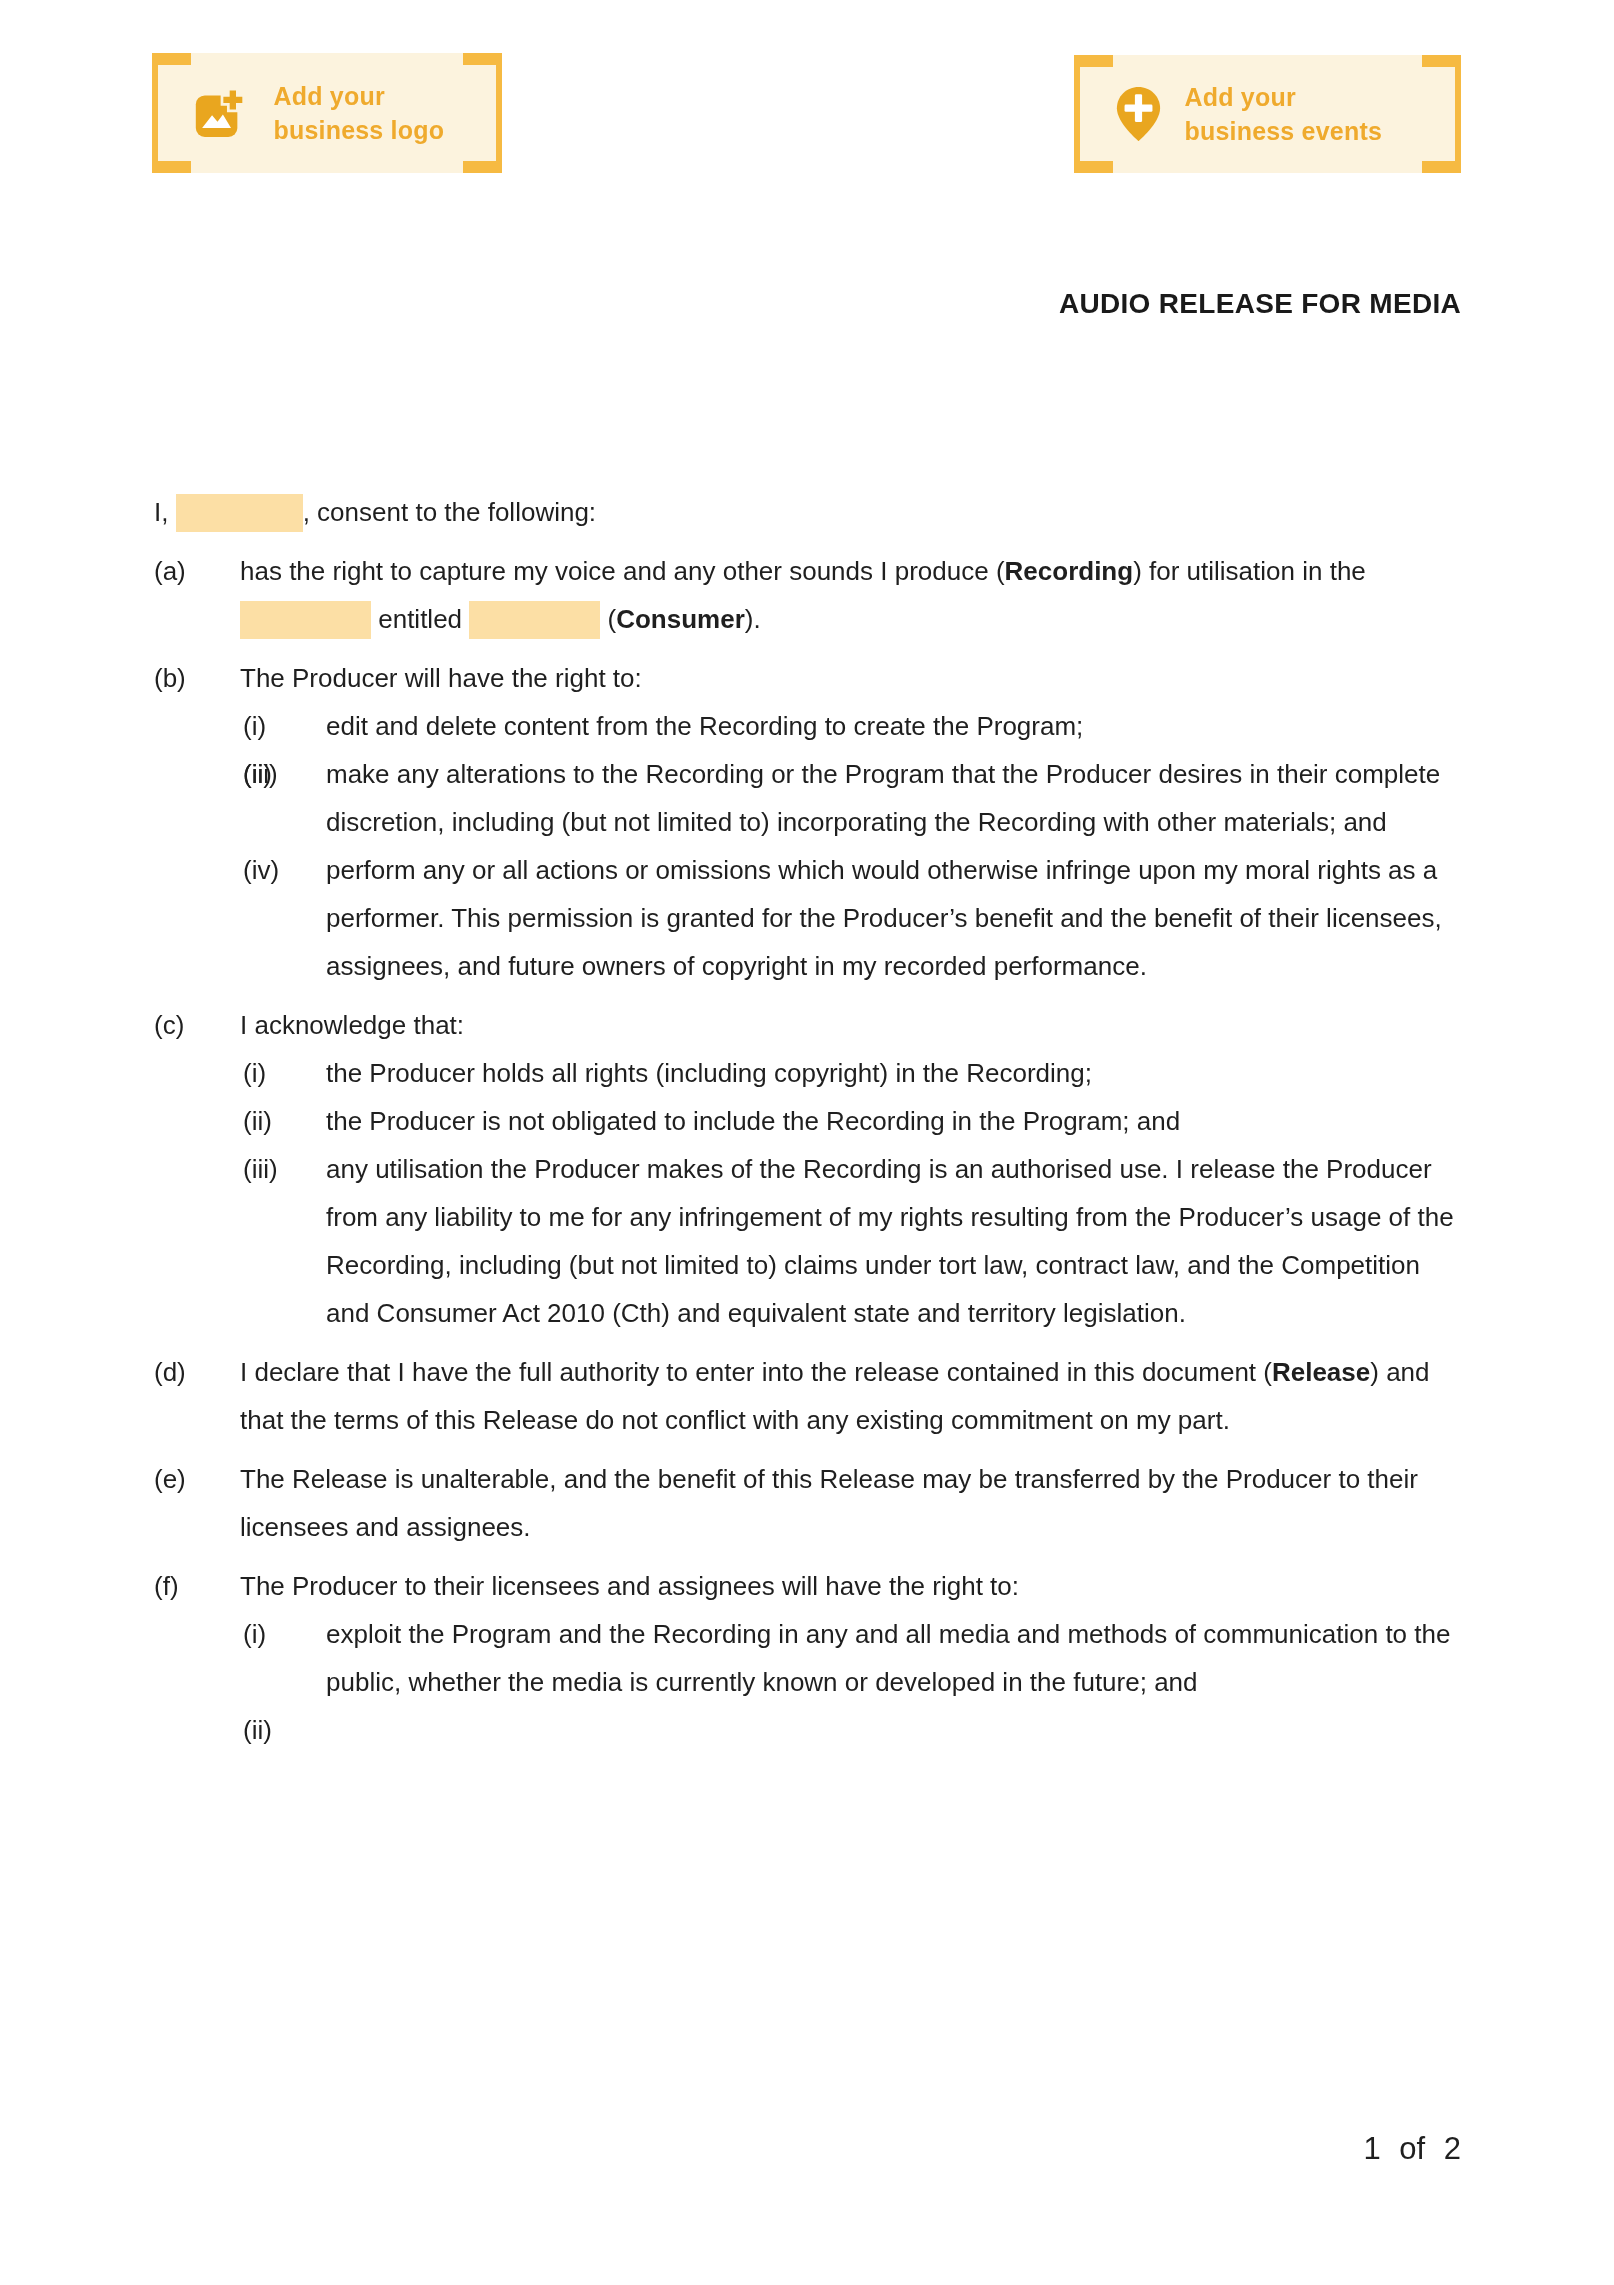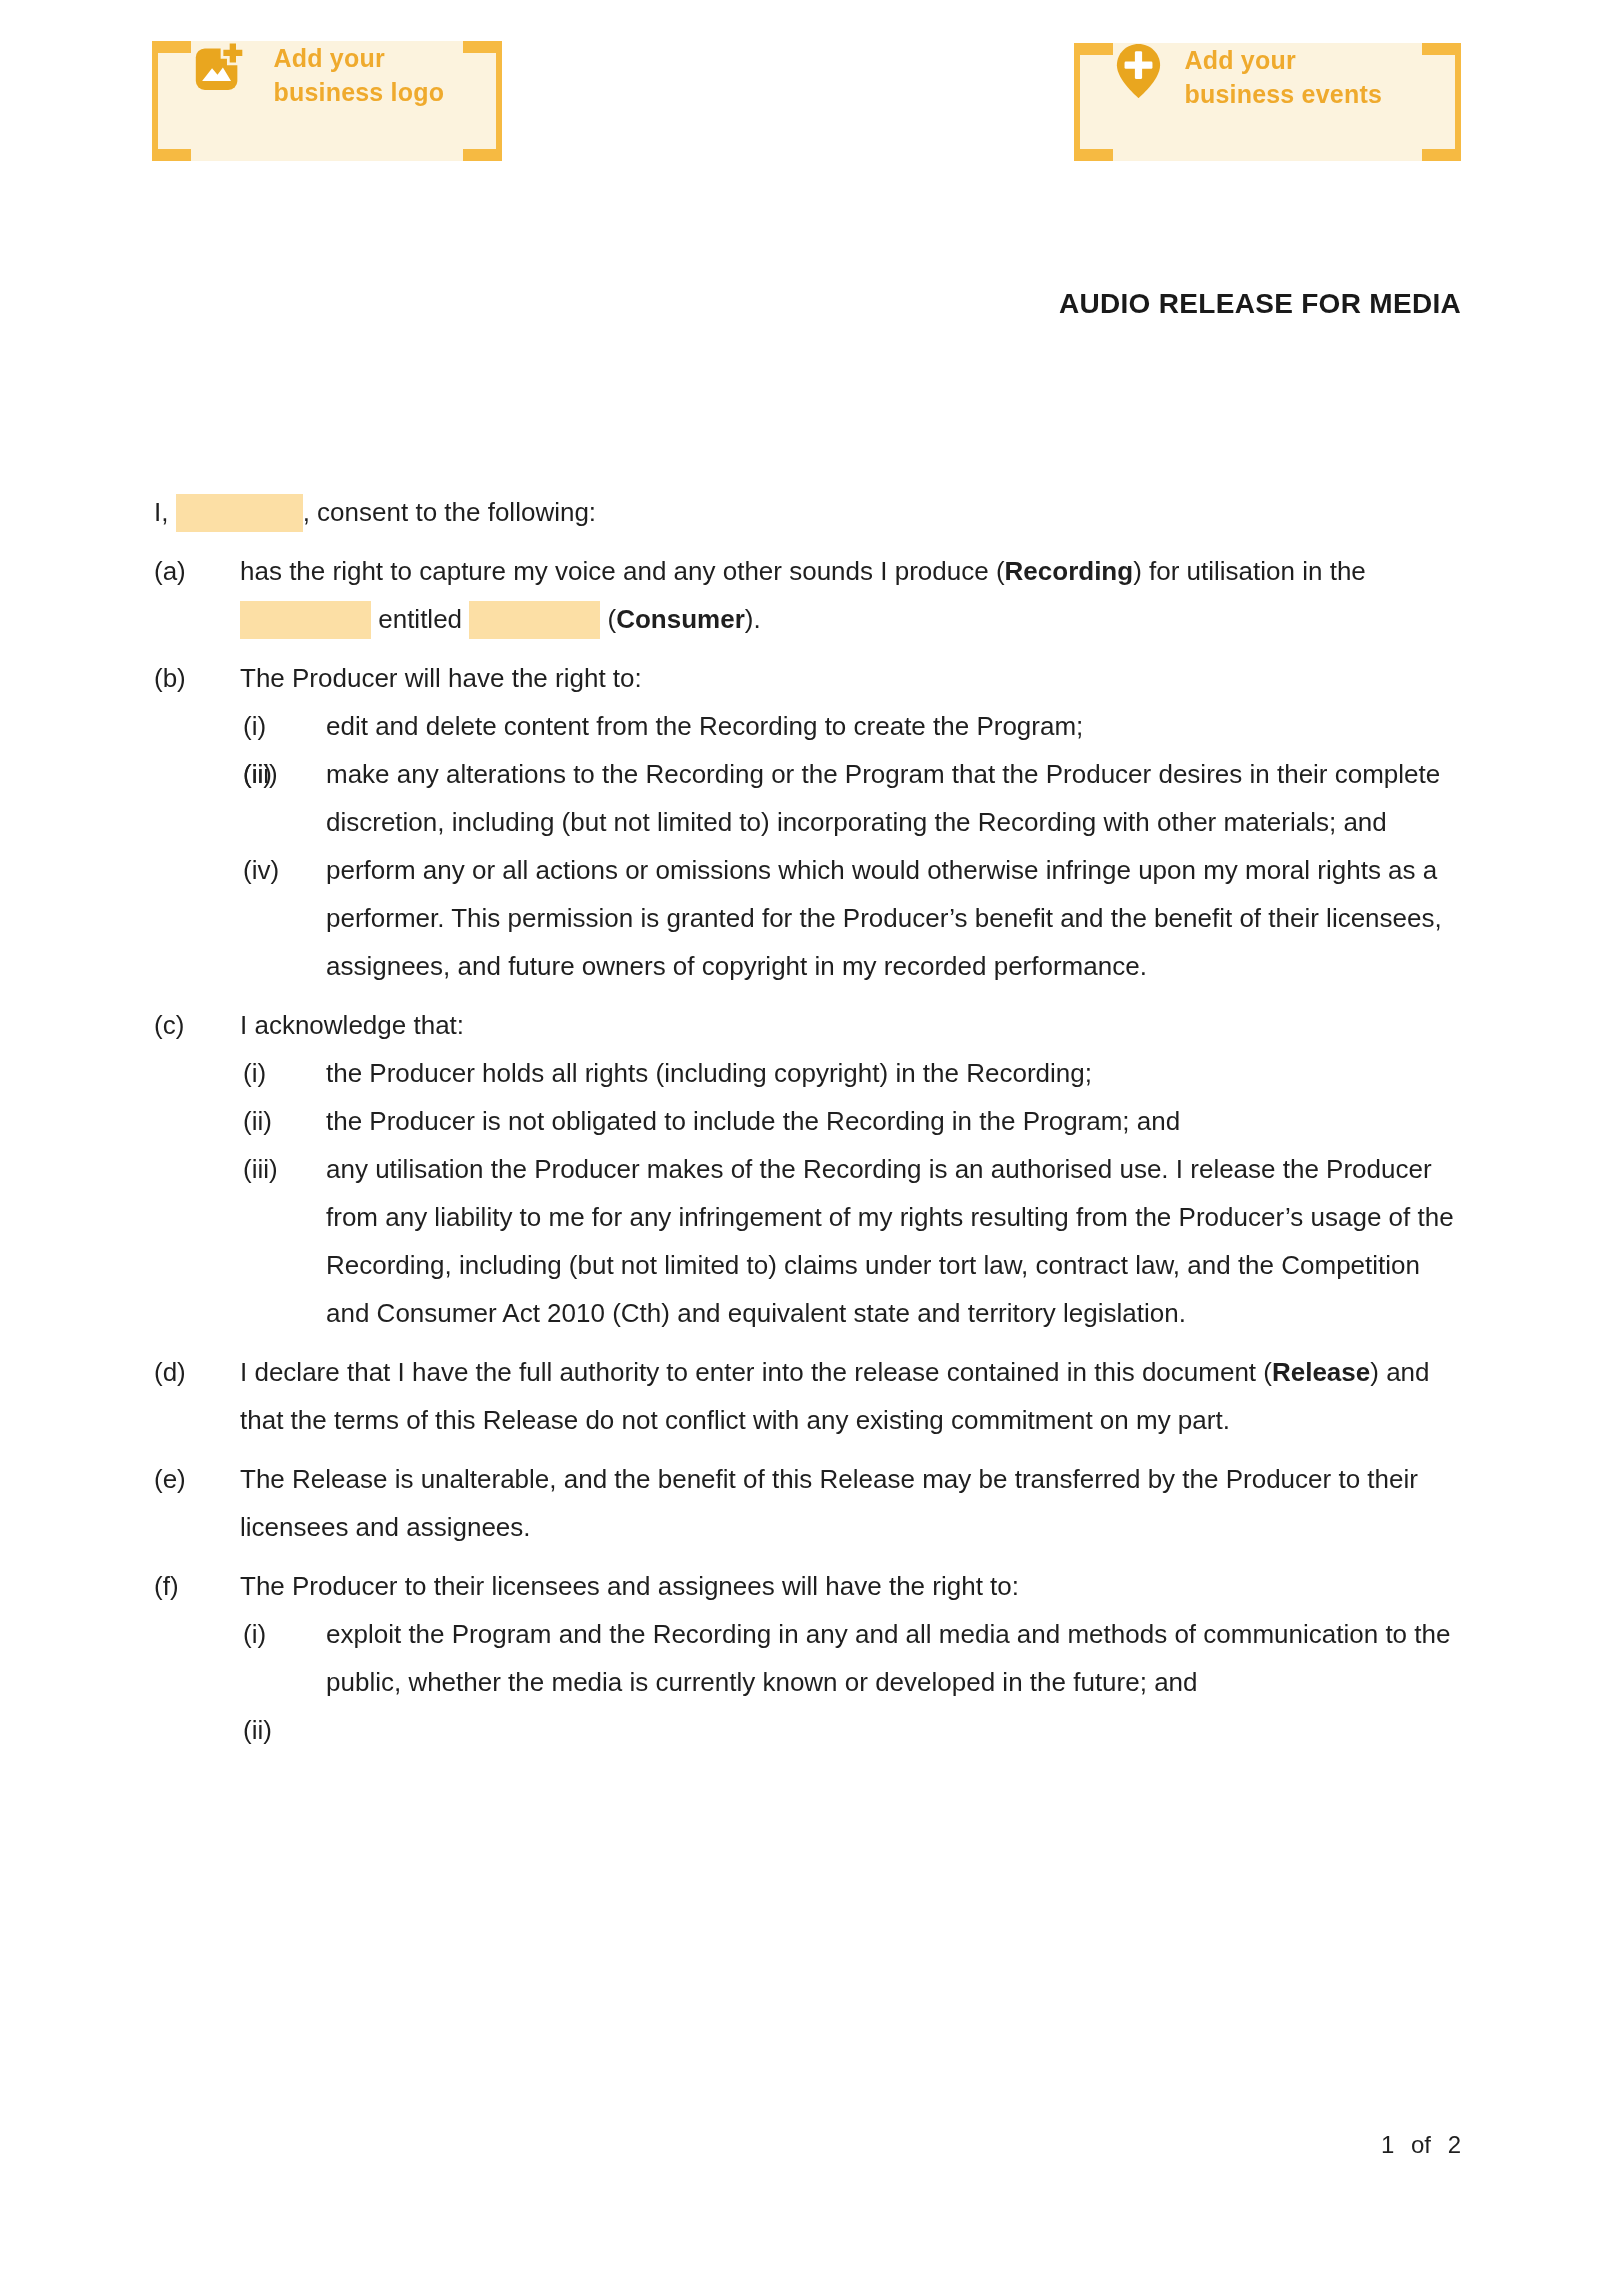--- a/index.html
+++ b/index.html
@@ -10,22 +10,23 @@
     font-family:"Liberation Sans", sans-serif;
     color:var(--body-text,#1f1f1f);
     overflow:hidden;
   }
   
   .ph-box{
     position:absolute;
     background:var(--box-background,#fcf3de);
     border-left:6.3px solid var(--accent-orange,#f6ba42);
     border-right:6.3px solid var(--accent-orange,#f6ba42);
-    display:flex;align-items:flex-start;
+    display:flex;align-items:center;
     cursor:pointer;
+    margin-top:12px;
   }
   .ph-box .corner{
     position:absolute;width:33px;height:11.8px;
     background:var(--accent-orange,#f6ba42);
   }
   .ph-box .corner.tl{top:0;left:0;}
   .ph-box .corner.tr{top:0;right:0;}
   .ph-box .corner.bl{bottom:0;left:0;}
   .ph-box .corner.br{bottom:0;right:0;}
   .ph-box .icon{flex:0 0 auto;line-height:0;}
@@ -56,21 +57,21 @@
   .clause.level1 > .clause-label{position:absolute;left:0;top:0;}
   .clause.level2 > .clause-label{position:absolute;left:89px;top:0;}
   .clause b{font-weight:bold;}
   .hl{
     display:inline-block;height:38px;vertical-align:-11px;
     background:var(--highlight,#fcdfa5);
     cursor:text;
   }
   .footer{
     position:absolute;right:154px;top:2131px;
-    font-size:24px;word-spacing:10px;color:#1f1f1f;
+    font-size:31px;word-spacing:10px;color:#1f1f1f;
   }
 </style>
 </head>
 <body>
 
 <div class="page">
 
   <div class="ph-box" id="logo-box">
     <span class="corner tl"></span>
     <span class="corner tr"></span>

